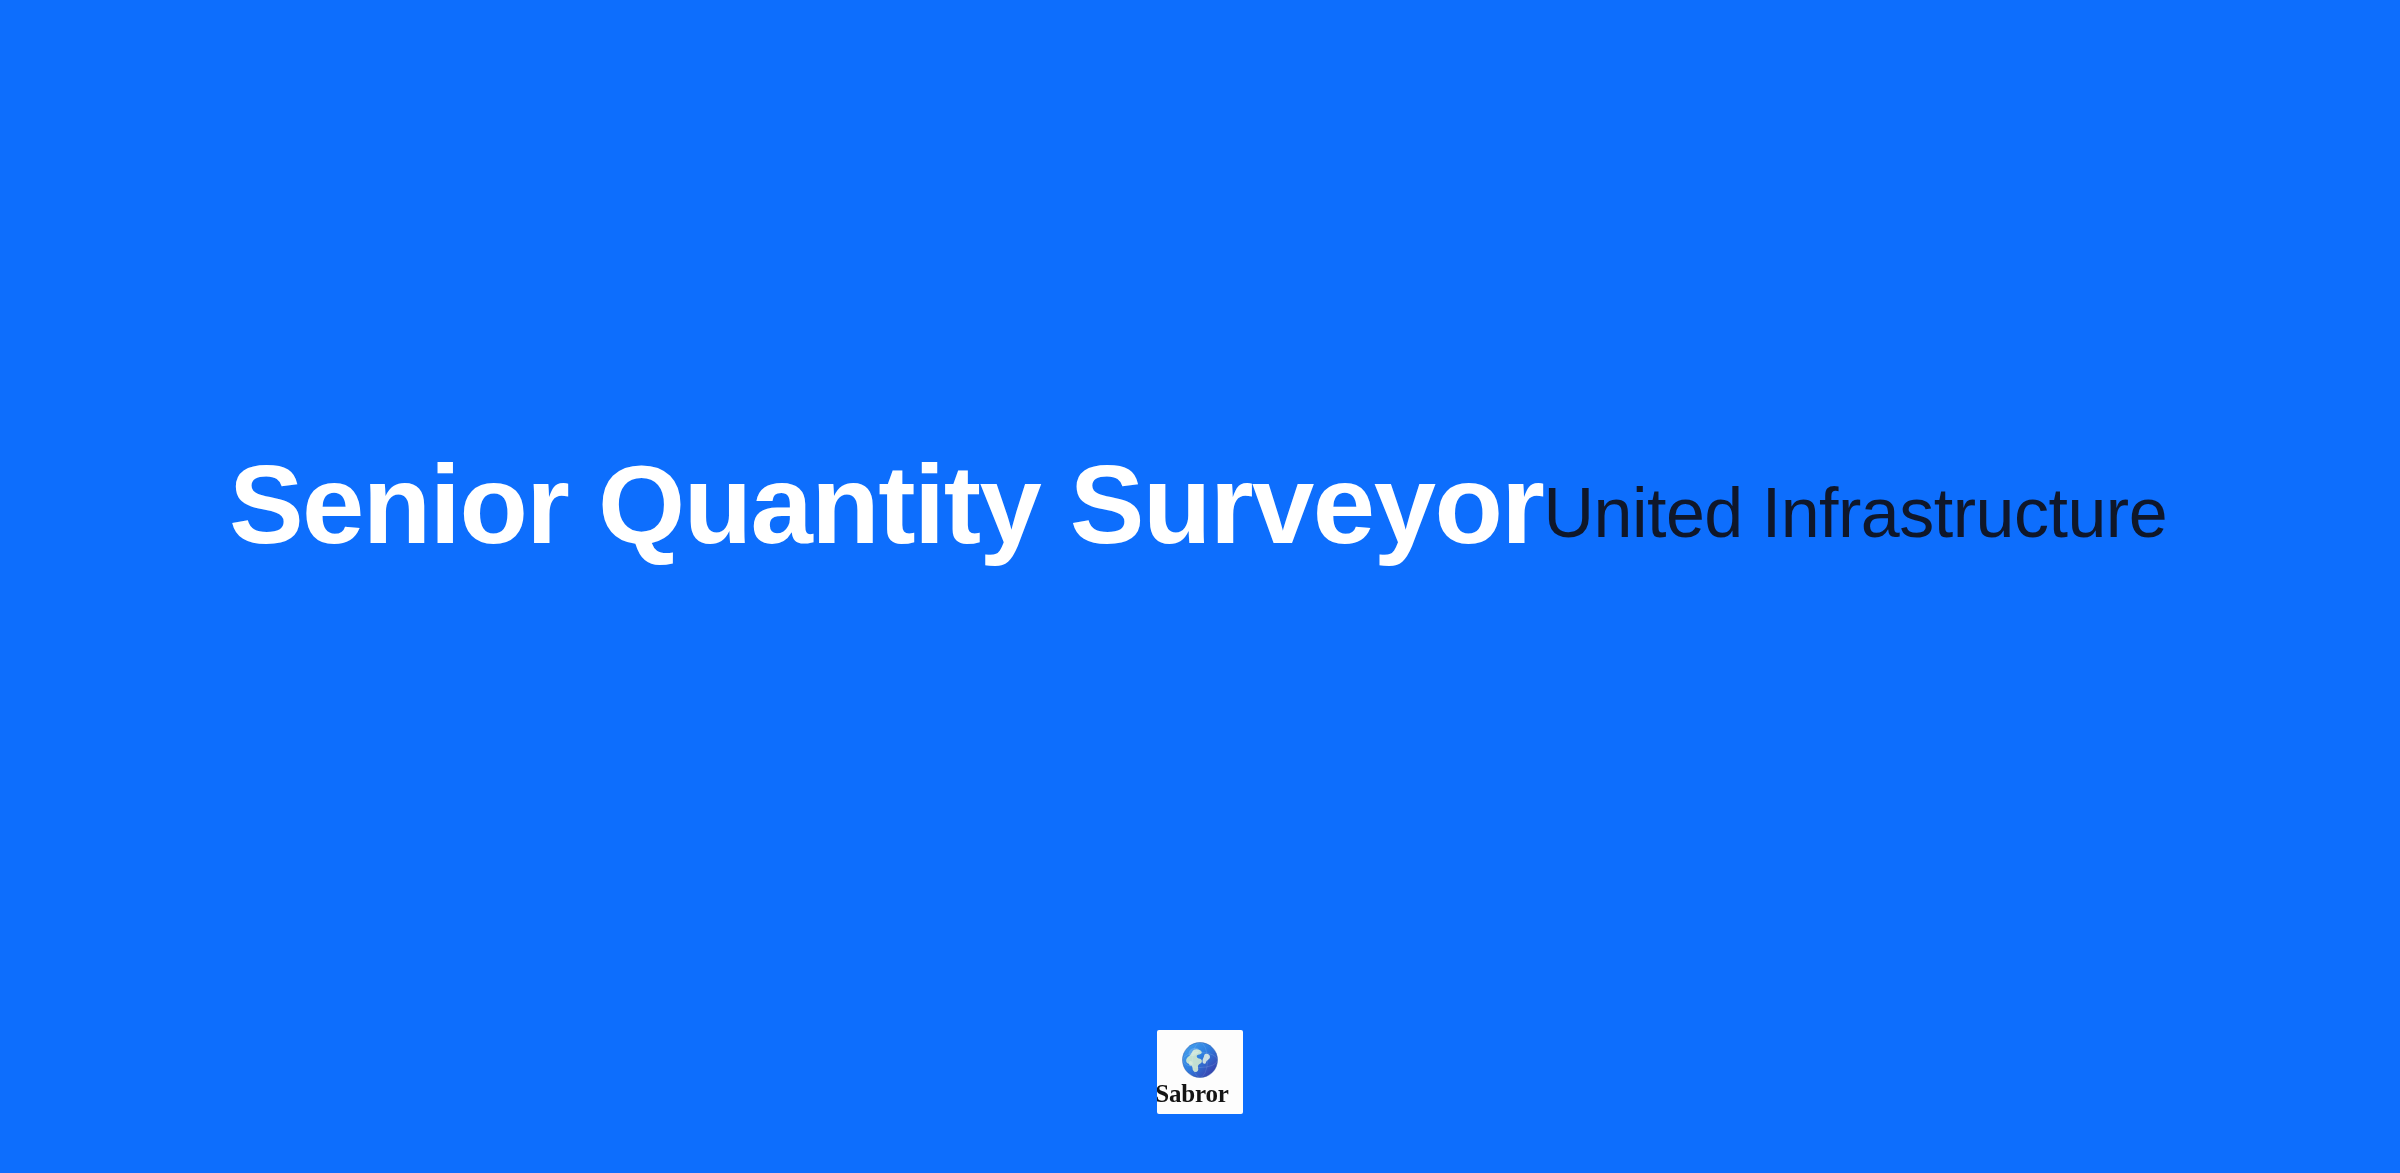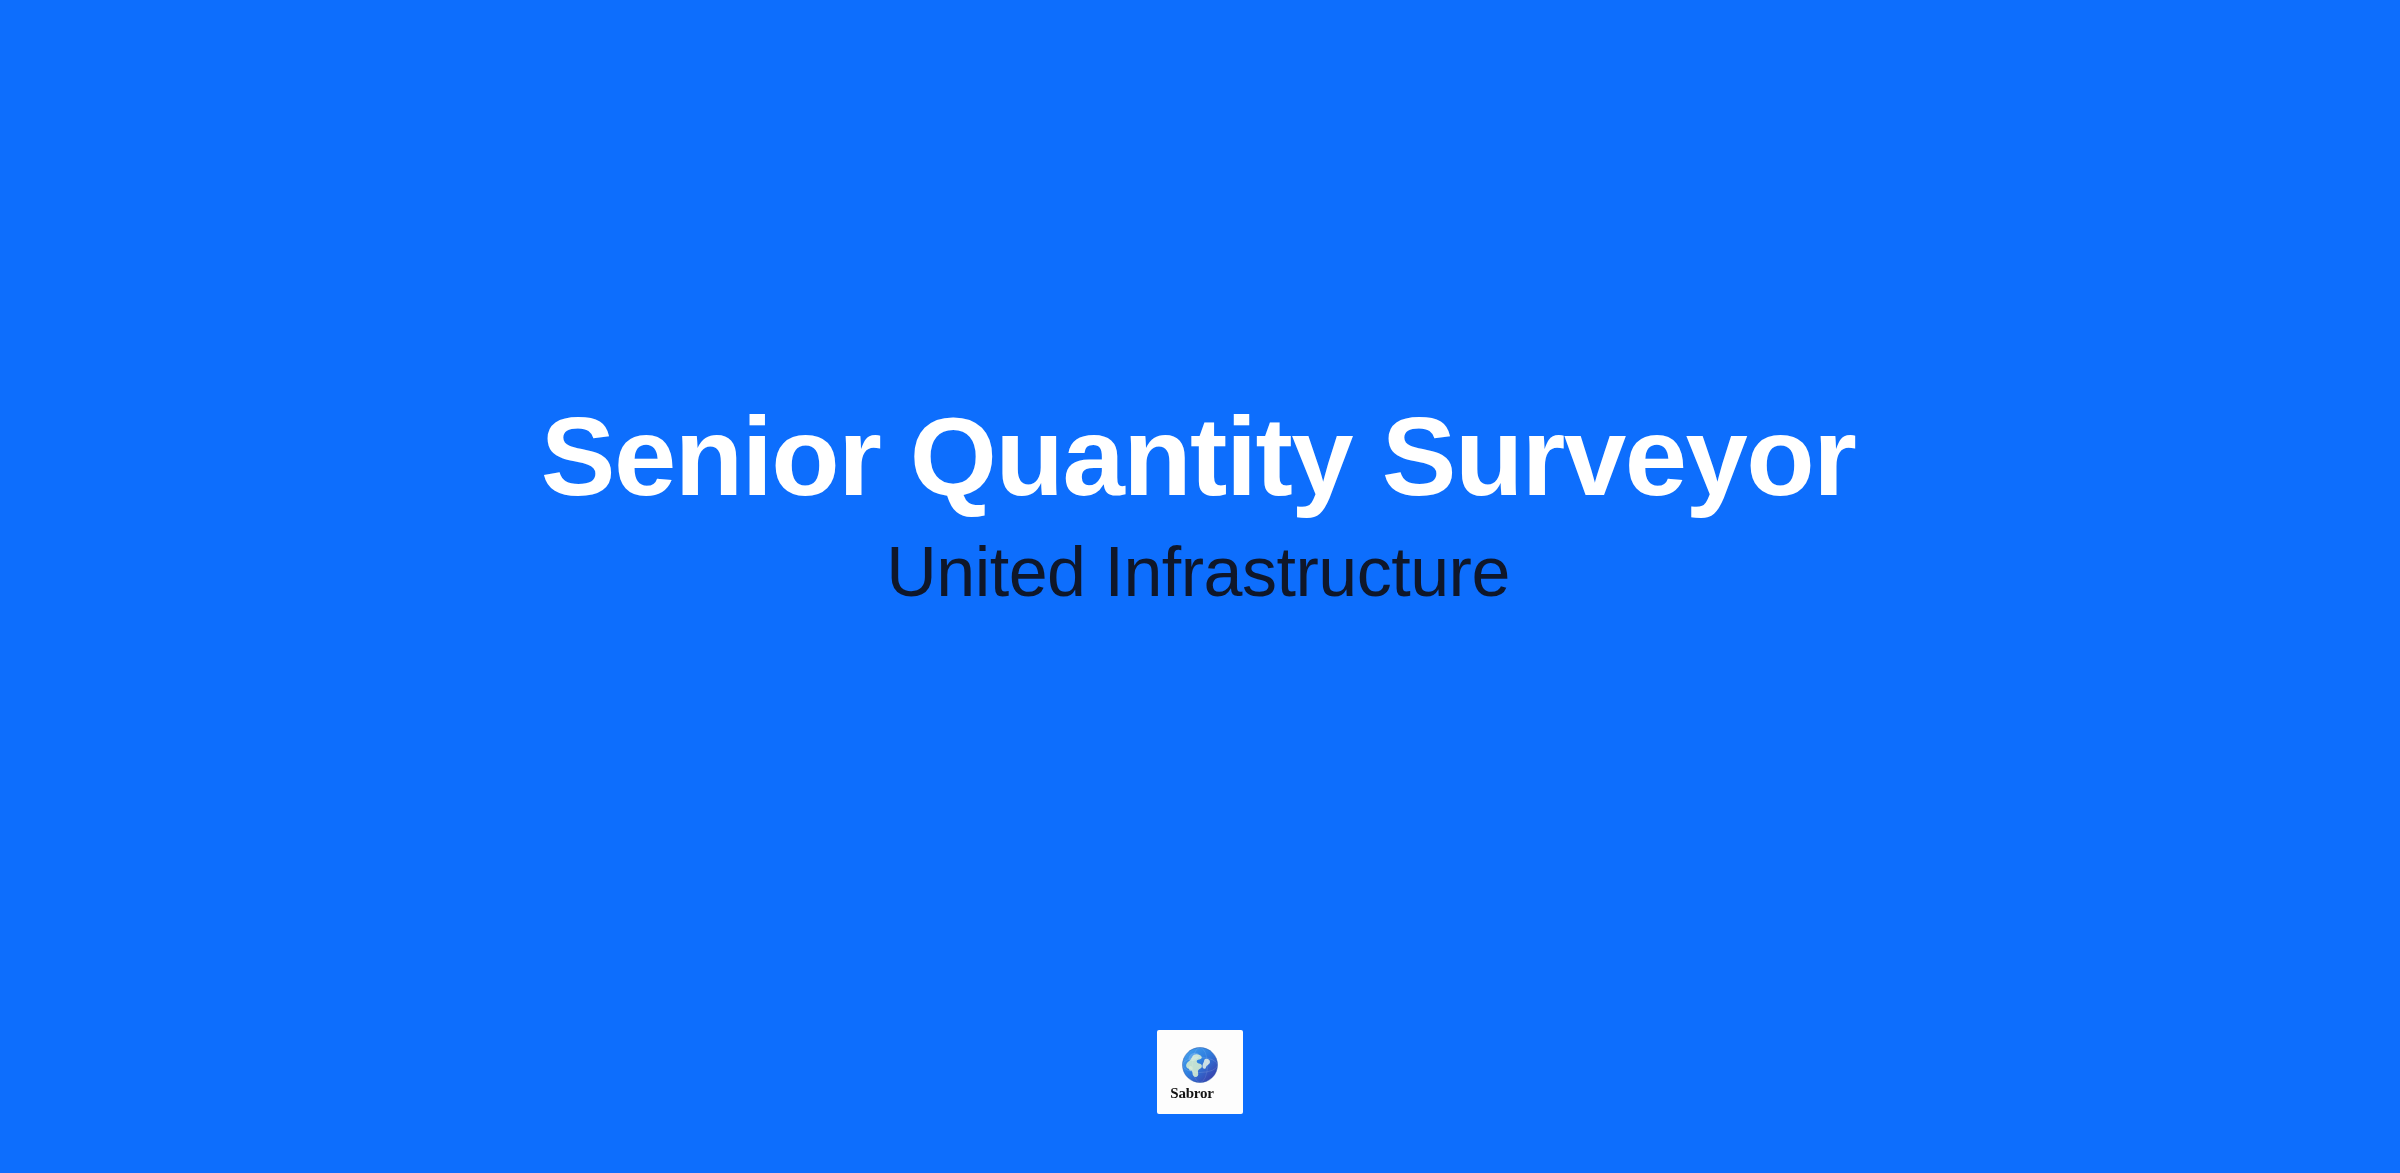--- a/index.html
+++ b/index.html
@@ -27,21 +27,21 @@
   }
 
   
   .hero {
     position: absolute;
     left: 0;
     right: 4px;
     top: 0;
     height: 1010px;
     display: flex;
-    flex-direction: column;
+    flex-direction: row;
     align-items: center;
     justify-content: center;
     text-align: center;
     padding: 0 120px;
     box-sizing: border-box;
   }
 
   .job-title {
     margin: 0;
     font-family: "Liberation Sans", "DejaVu Sans", sans-serif;
@@ -87,21 +87,21 @@
     width: 40px;
     height: 40px;
     flex: 0 0 auto;
     display: block;
   }
 
   .brand-wordmark {
     margin: 1px 16px 0 0;
     font-family: "Liberation Serif", "DejaVu Serif", serif;
     font-weight: 700;
-    font-size: 15px;
+    font-size: 25px;
     line-height: 1;
     letter-spacing: -0.2px;
     color: #141414;
     white-space: nowrap;
   }
 </style>
 </head>
 <body>
 
 <div class="slide">

